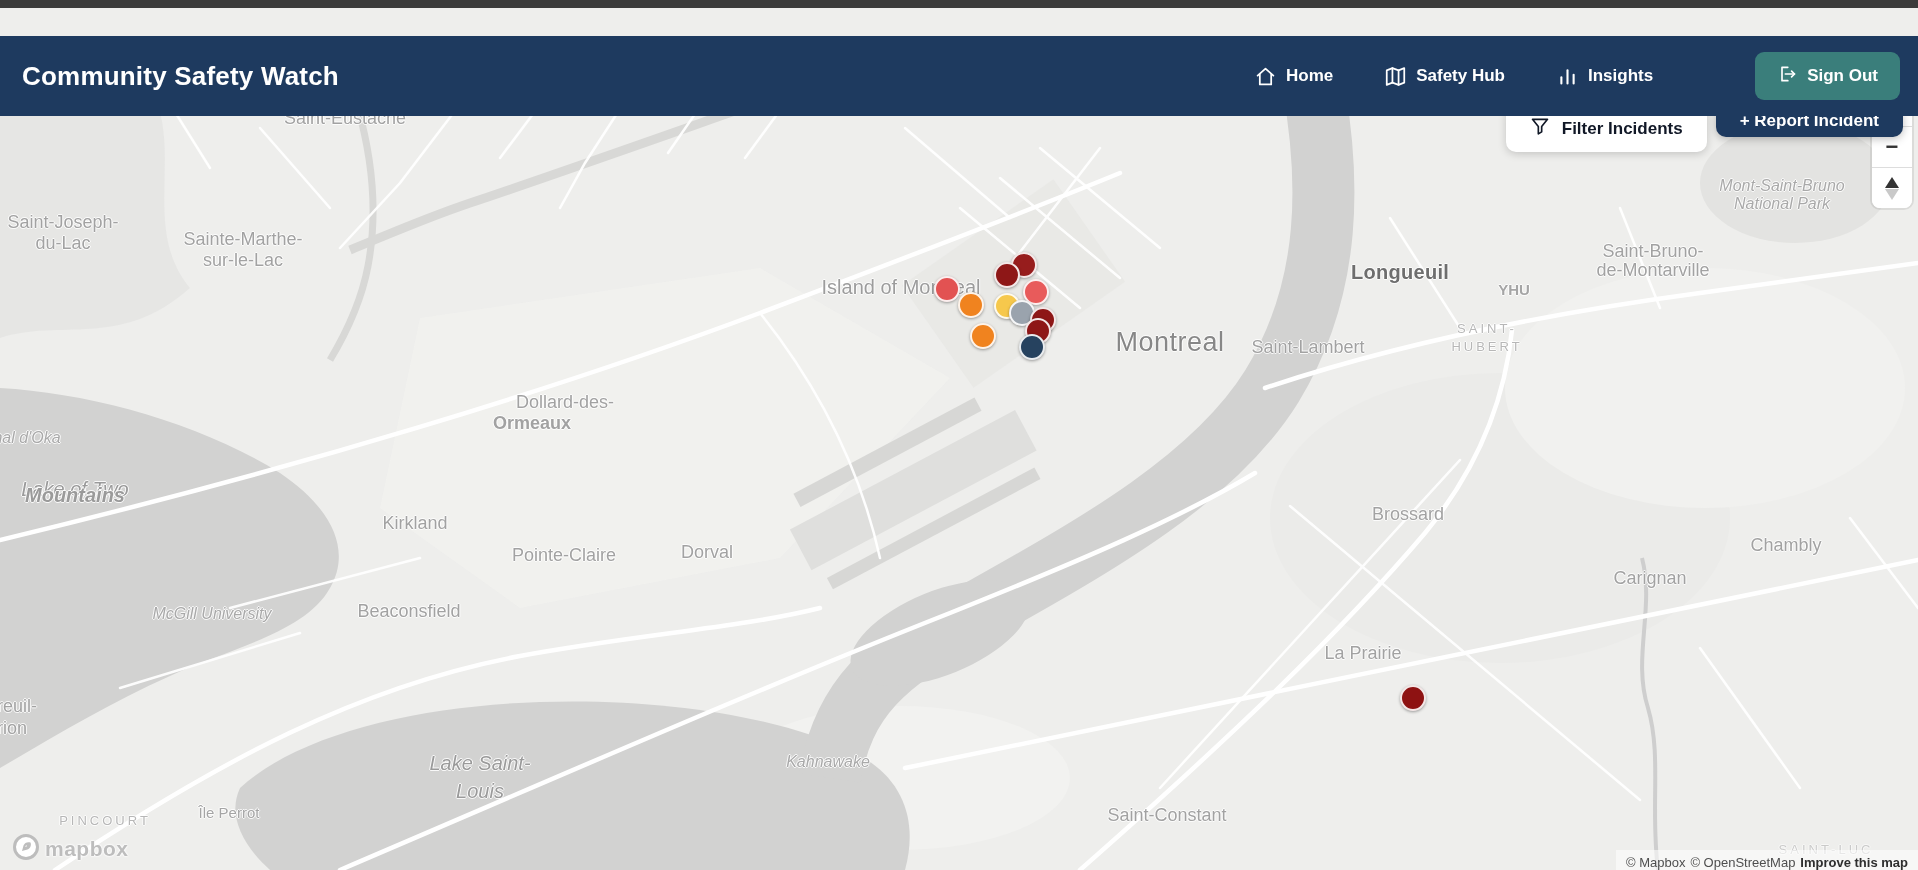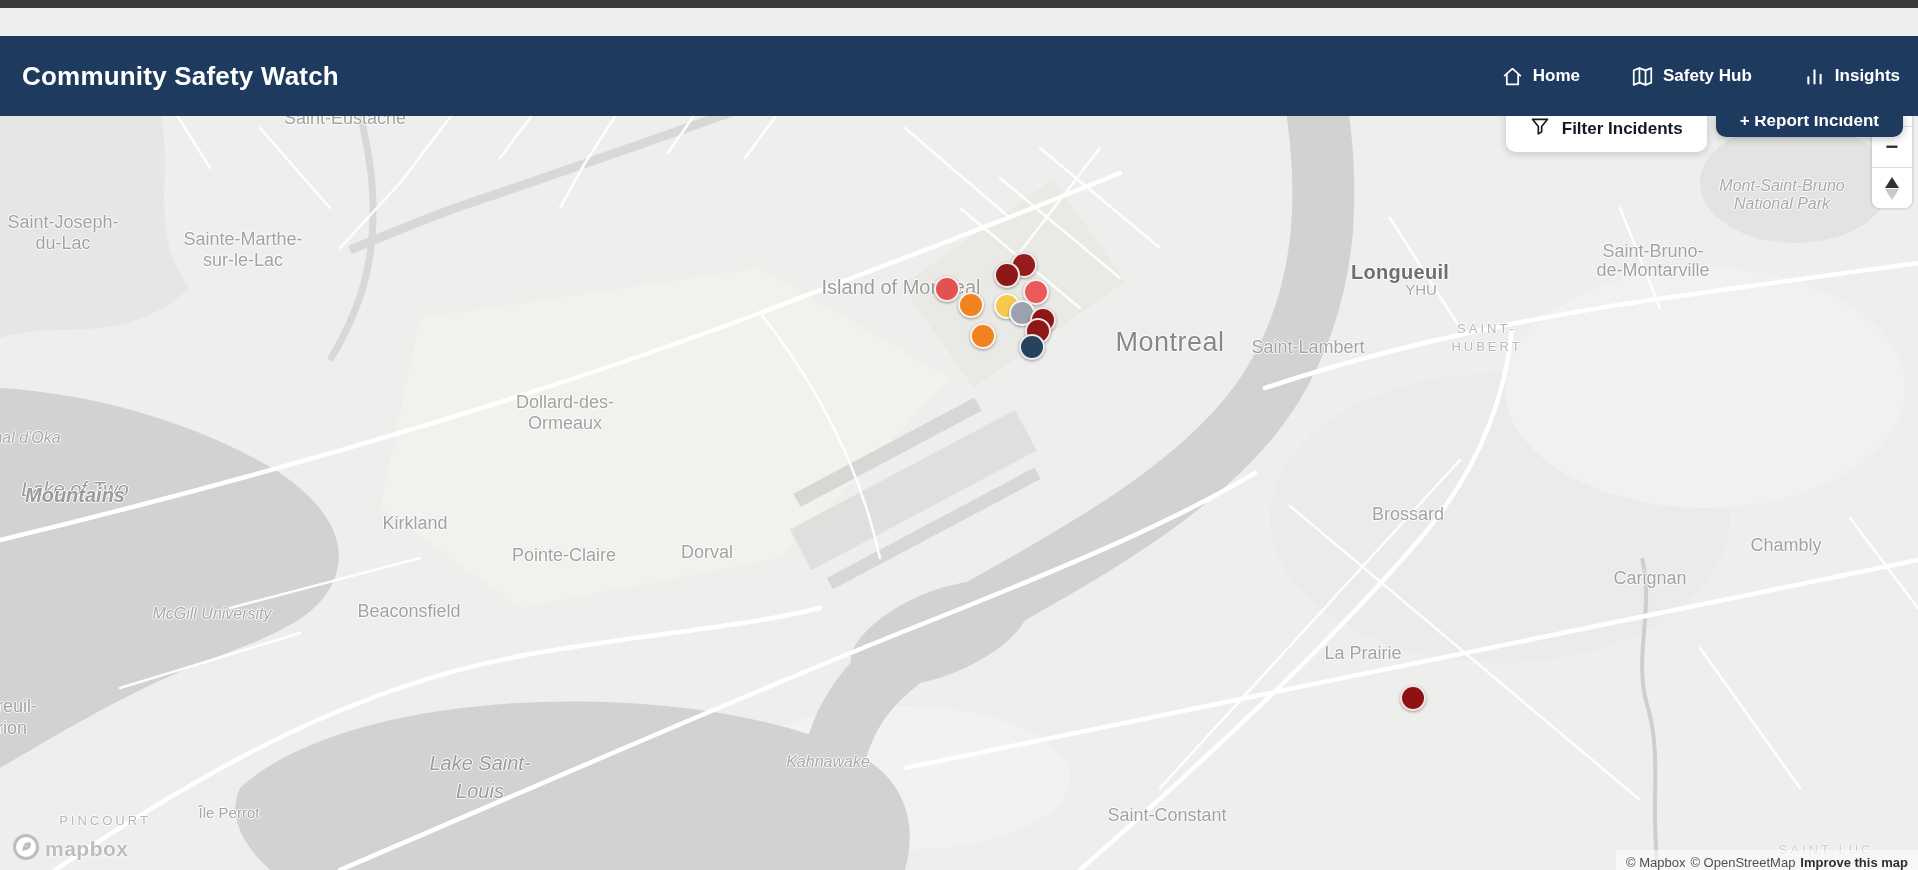--- a/index.html
+++ b/index.html
@@ -98,20 +98,30 @@
       <div class="nav-item">
         <span>
           <svg width="21" height="21" viewBox="0 0 24 24" fill="none" stroke="#fff" stroke-width="2.4" stroke-linecap="round">
               <path d="M5 20 V13"></path>
               <path d="M12 20 V5"></path>
               <path d="M19 20 V10"></path>
             </svg>
         </span>
         <span>Insights</span>
       </div>
+      <button class="signout-btn">
+        <span>
+          <svg width="20" height="20" viewBox="0 0 24 24" fill="none" stroke="#fff" stroke-width="2" stroke-linecap="round" stroke-linejoin="round">
+              <path d="M13 4 H6 V20 H13"></path>
+              <path d="M10 12 H21"></path>
+              <path d="M17.5 8.5 L21 12 L17.5 15.5"></path>
+            </svg>
+        </span>
+        <span>Sign Out</span>
+      </button>
     </nav>
   </header>
 
   <div class="map">
 
     <svg class="basemap" width="1918" height="782" viewBox="0 0 1918 782">
       <rect x="0" y="0" width="1918" height="782" fill="#eeeeec"></rect>
 
       <path d="M 0,0 L 150,0 C 185,60 140,140 190,200 C 120,262 60,230 0,250 Z" fill="#e3e3e1" opacity="0.7"></path>
       <path d="M 420,230 L 760,180 L 950,290 L 780,470 L 520,520 L 380,420 Z" fill="#f2f2f0" opacity="0.7"></path>
@@ -173,38 +183,38 @@
     <div>
         <div class="lbl" style="left: 345px; top: 30px;">Saint-Eustache</div>
         <div class="lbl" style="left: 63px; top: 134px;">Saint-Joseph-</div>
         <div class="lbl" style="left: 63px; top: 155px;">du-Lac</div>
         <div class="lbl" style="left: 243px; top: 151px;">Sainte-Marthe-</div>
         <div class="lbl" style="left: 243px; top: 172px;">sur-le-Lac</div>
         <div class="lbl park" style="left: 27px; top: 350px;">nal d'Oka</div>
         <div class="lbl water" style="left: 75px; top: 401px;">Lake of Two</div>
         <div class="lbl water" style="left: 75px; top: 407px; font-weight: bold;">Mountains</div>
         <div class="lbl" style="left: 565px; top: 314px;">Dollard-des-</div>
-        <div class="lbl" style="left: 565px; top: 335px;">Ormeaux</div>
+        <div class="lbl" style="left: 532px; top: 335px; font-weight: bold;">Ormeaux</div>
         <div class="lbl" style="left: 415px; top: 435px;">Kirkland</div>
         <div class="lbl" style="left: 564px; top: 422px; margin-top: 45px;">Pointe-Claire</div>
         <div class="lbl" style="left: 707px; top: 464px;">Dorval</div>
         <div class="lbl" style="left: 409px; top: 523px;">Beaconsfield</div>
         <div class="lbl park" style="left: 212px; top: 526px;">McGill University</div>
         <div class="lbl water" style="left: 480px; top: 675px;">Lake Saint-</div>
         <div class="lbl water" style="left: 480px; top: 703px;">Louis</div>
         <div class="lbl sm" style="left: 229px; top: 724px;">Île Perrot</div>
         <div class="lbl caps" style="left: 105px; top: 732px;">PINCOURT</div>
         <div class="lbl park" style="left: 828px; top: 674px;">Kahnawake</div>
         <div class="lbl" style="left: 1167px; top: 727px;">Saint-Constant</div>
         <div class="lbl" style="left: 1363px; top: 565px;">La Prairie</div>
         <div class="lbl" style="left: 1408px; top: 426px;">Brossard</div>
         <div class="lbl" style="left: 1650px; top: 490px;">Carignan</div>
         <div class="lbl" style="left: 1786px; top: 457px;">Chambly</div>
         <div class="lbl city-md" style="left: 1400px; top: 184px;">Longueuil</div>
-        <div class="lbl sm" style="left: 1421px; top: 201px;">YHU</div>
+        <div class="lbl sm" style="left: 1514px; top: 201px; font-weight: bold;">YHU</div>
         <div class="lbl caps" style="left: 1487px; top: 240px;">SAINT-</div>
         <div class="lbl caps" style="left: 1487px; top: 258px;">HUBERT</div>
         <div class="lbl" style="left: 1308px; top: 259px;">Saint-Lambert</div>
         <div class="lbl park" style="left: 1782px; top: 98px;">Mont-Saint-Bruno</div>
         <div class="lbl park" style="left: 1782px; top: 116px;">National Park</div>
         <div class="lbl" style="left: 1653px; top: 163px;">Saint-Bruno-</div>
         <div class="lbl" style="left: 1653px; top: 182px;">de-Montarville</div>
         <div class="lbl area" style="left: 901px; top: 199px;">Island of Montreal</div>
         <div class="lbl city-lg" style="left: 1170px; top: 254px;">Montreal</div>
         <div class="lbl" style="left: 17px; top: 618px;">reuil-</div>

